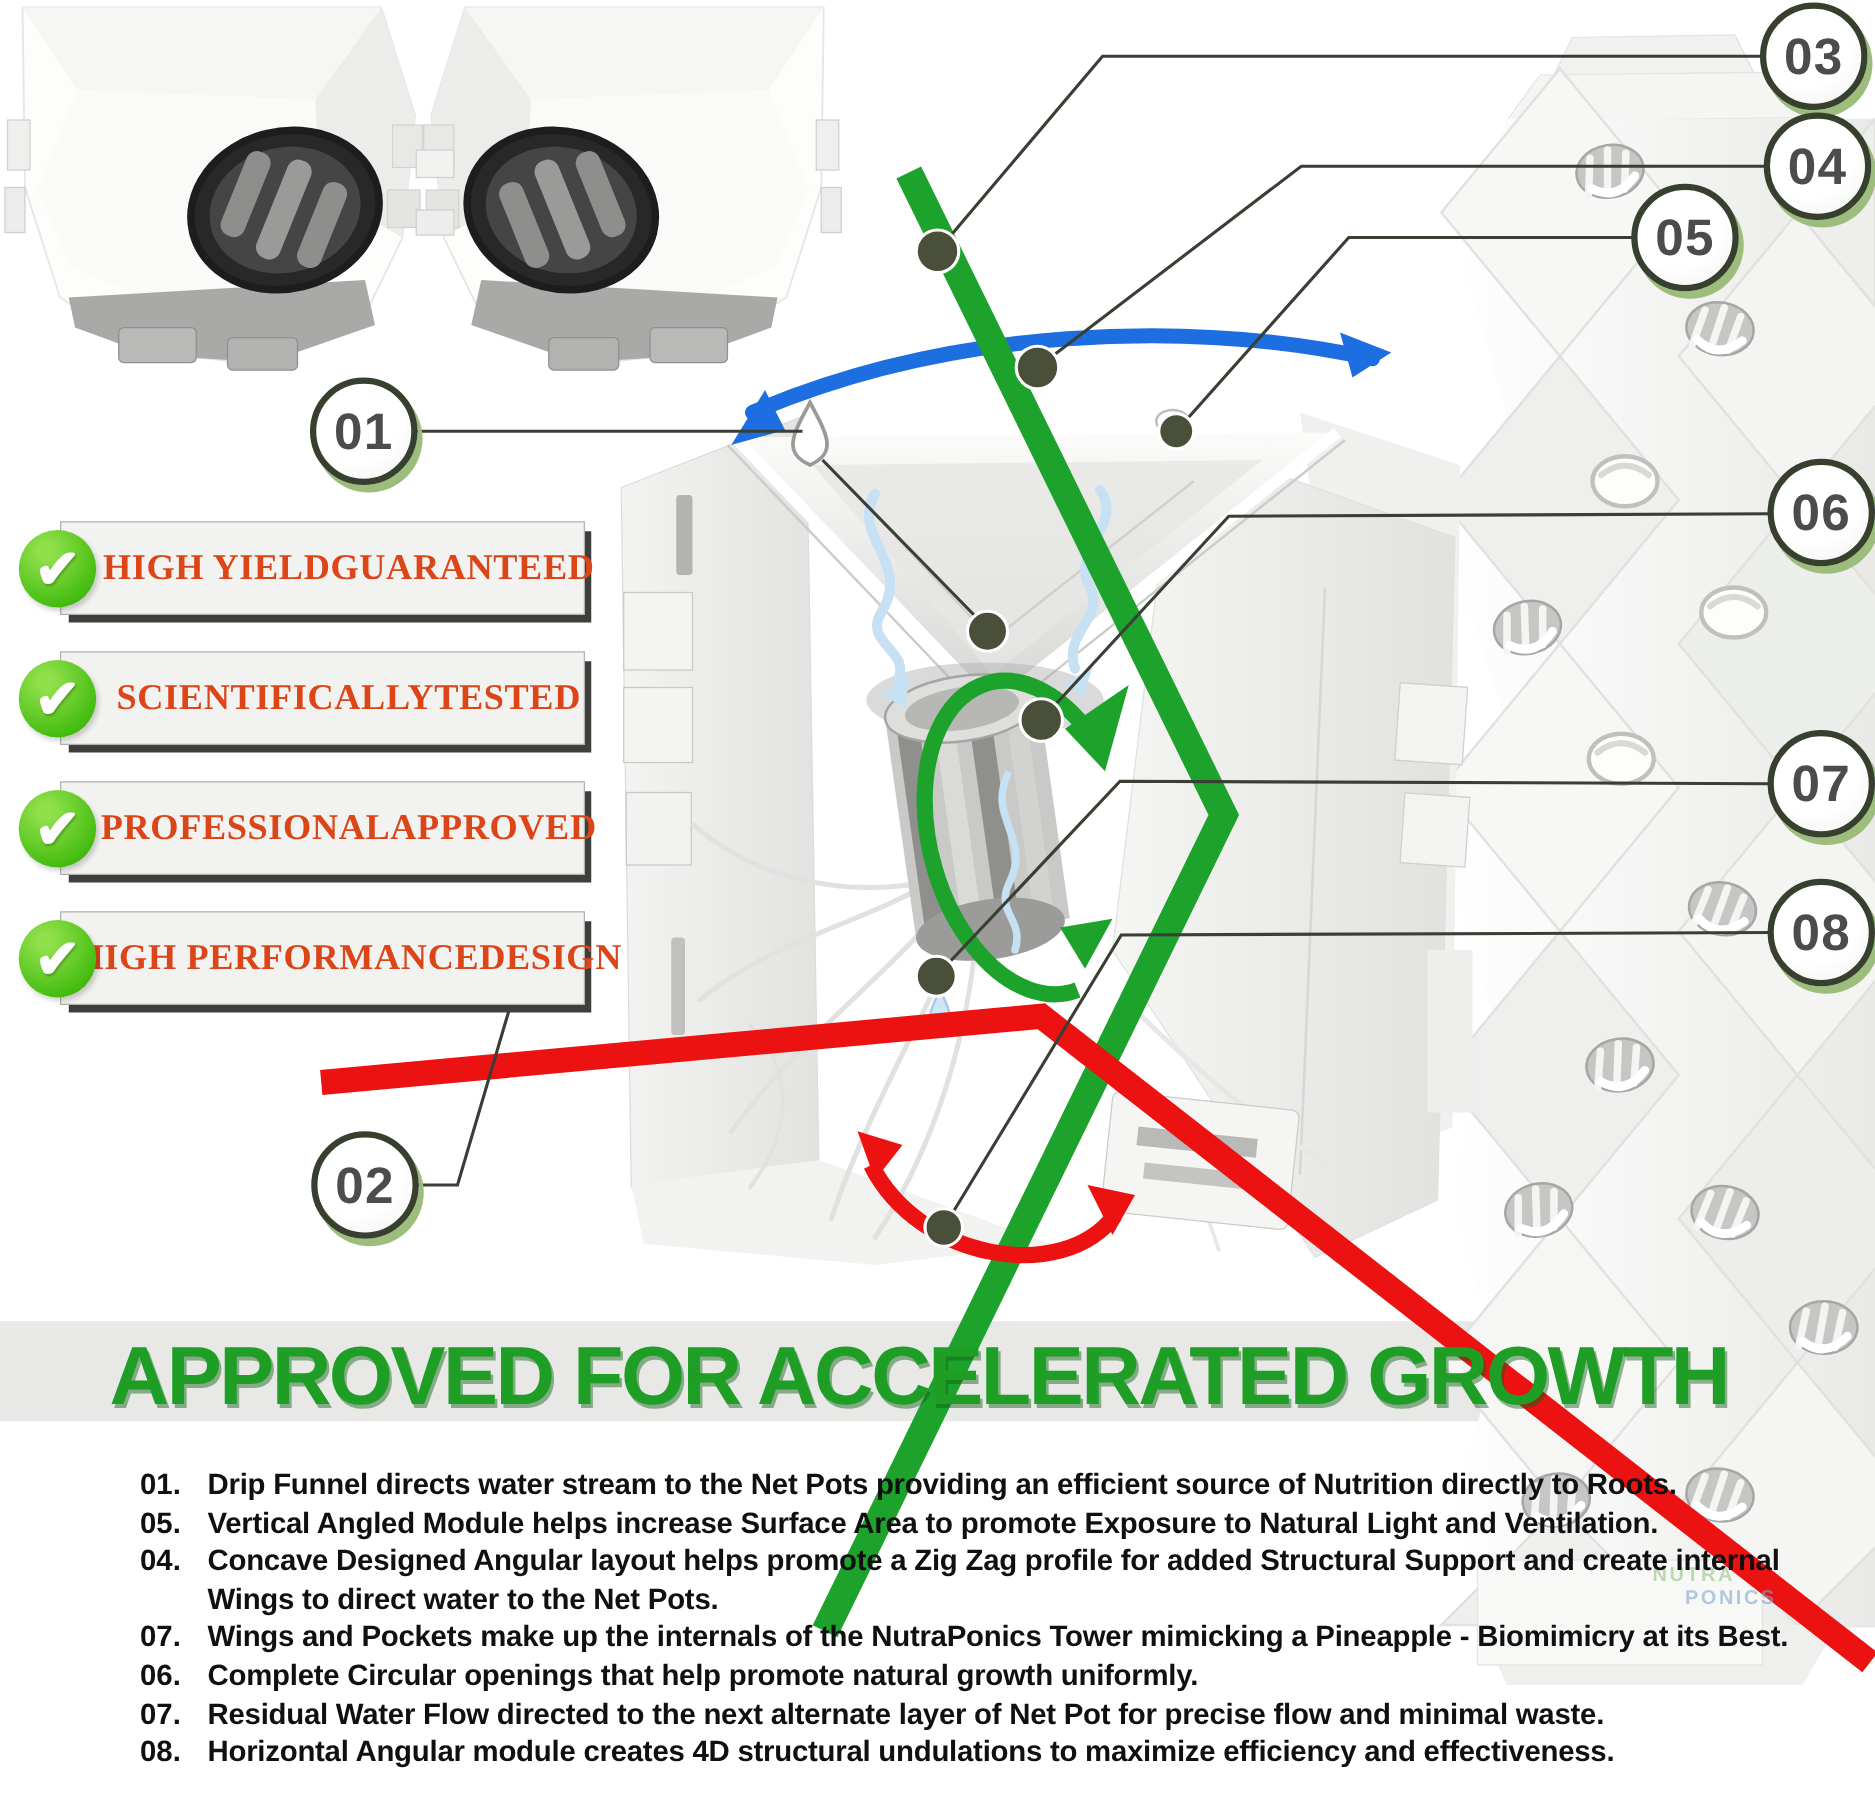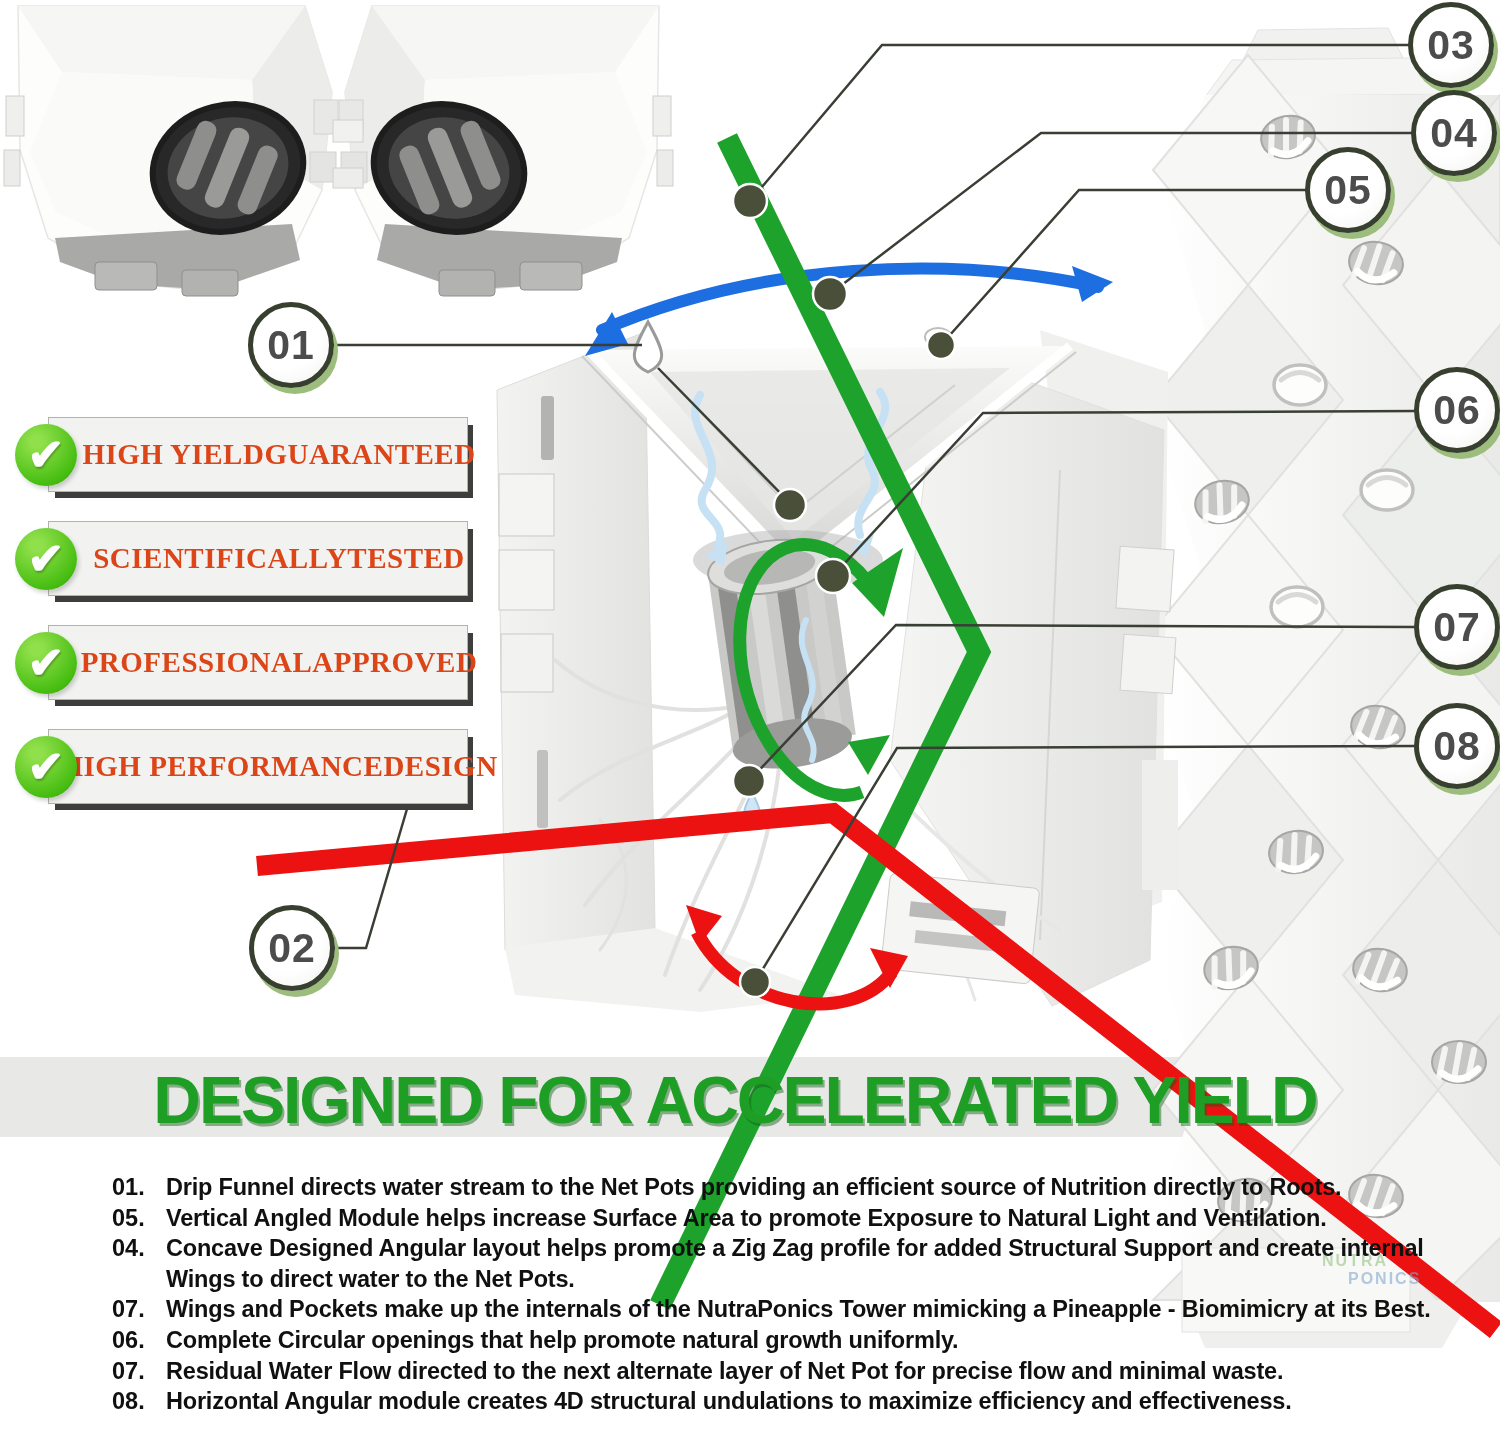--- a/index.html
+++ b/index.html
@@ -325,21 +325,21 @@
 <div class="badge" style="top:729px">
   <div class="badge-box">
     <span class="badge-line">HIGH PERFORMANCE</span>
     <span class="badge-line">DESIGN</span>
   </div>
   <div class="badge-check">
         <span>✔</span>
       </div>
 </div>
 
-<div class="headline">DESIGNED FOR ACCELERATED YIELD</div>
+<div class="headline">APPROVED FOR ACCELERATED GROWTH</div>
 
 <div class="watermark">
   <span class="w1">NUTRA</span>
   <span class="w2">PONICS</span>
 </div>
 
 <div class="notes">
   <div class="note">
         <span class="n">01.</span>
         <span class="t">Drip Funnel directs water stream to the Net Pots providing an efficient source of Nutrition directly to Roots.</span>

